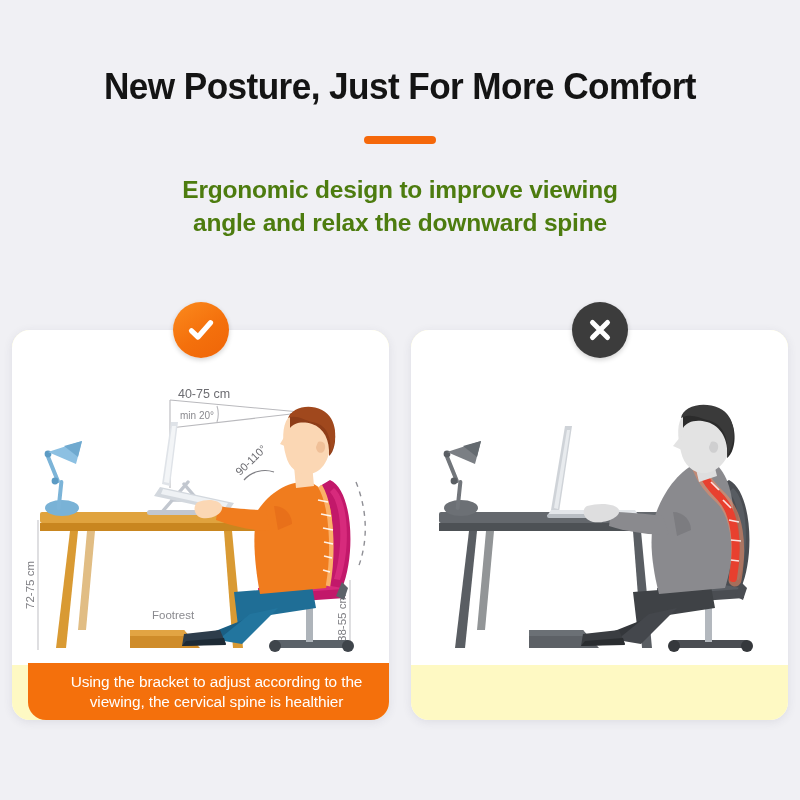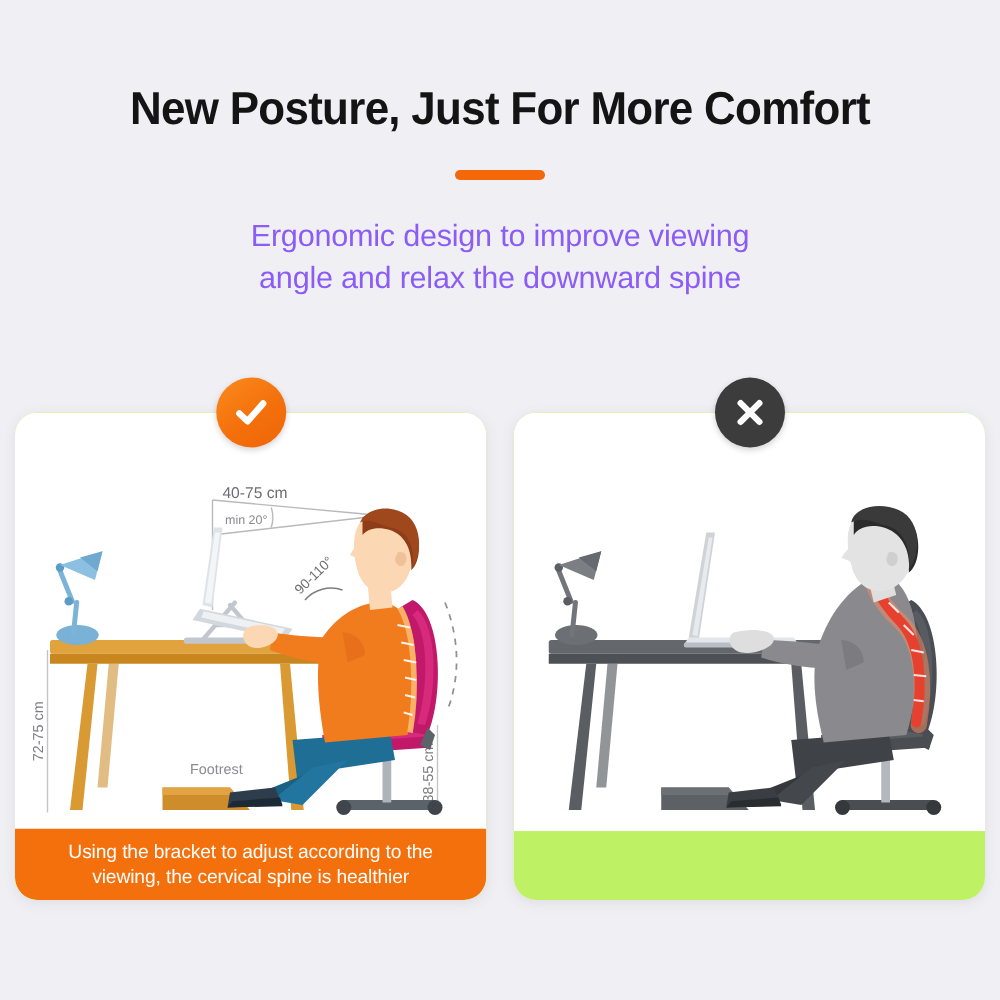--- a/index.html
+++ b/index.html
@@ -41,22 +41,22 @@
     height: 8px;
     border-radius: 4px;
     background: #f5680a;
     margin: 28px auto 0 auto;
   }
   .subtitle {
     margin: 29px auto 0 auto;
     width: 560px;
     font-size: 24.5px;
     line-height: 1.38;
-    color: #8b5cf6;
-    font-weight: 400;
+    color: #4d7c0f;
+    font-weight: 700;
     letter-spacing: -0.2px;
   }
 
   
   .cards {
     position: absolute;
     top: 330px;
     left: 0;
     width: 800px;
     height: 400px;
@@ -72,21 +72,21 @@
     border-radius: 18px;
     background: #ffffff;
     box-shadow: 0 2px 10px rgba(60,60,90,0.10);
     overflow: visible;
   }
   .card-inner {
     position: absolute;
     inset: 0;
     border-radius: 18px;
     overflow: hidden;
-    background: #bef264;
+    background: #fef9c3;
   }
   .illus {
     position: absolute;
     left: 0;
     top: 0;
     width: 377px;
     height: 335px;
     display: block;
   }
 
@@ -108,21 +108,21 @@
   .badge-good {
     background: linear-gradient(145deg, #fb8a1d 0%, #f4700c 55%, #ef6508 100%);
   }
   .badge-bad {
     background: #3c3c3c;
   }
 
   
   .caption {
     position: absolute;
-    left: 0;
+    left: 16px;
     bottom: 0;
     width: 377px;
     height: 57px;
     border-radius: 0 0 18px 18px;
     display: flex;
     align-items: center;
     justify-content: center;
     text-align: center;
     color: #ffffff;
     font-size: 15.4px;

